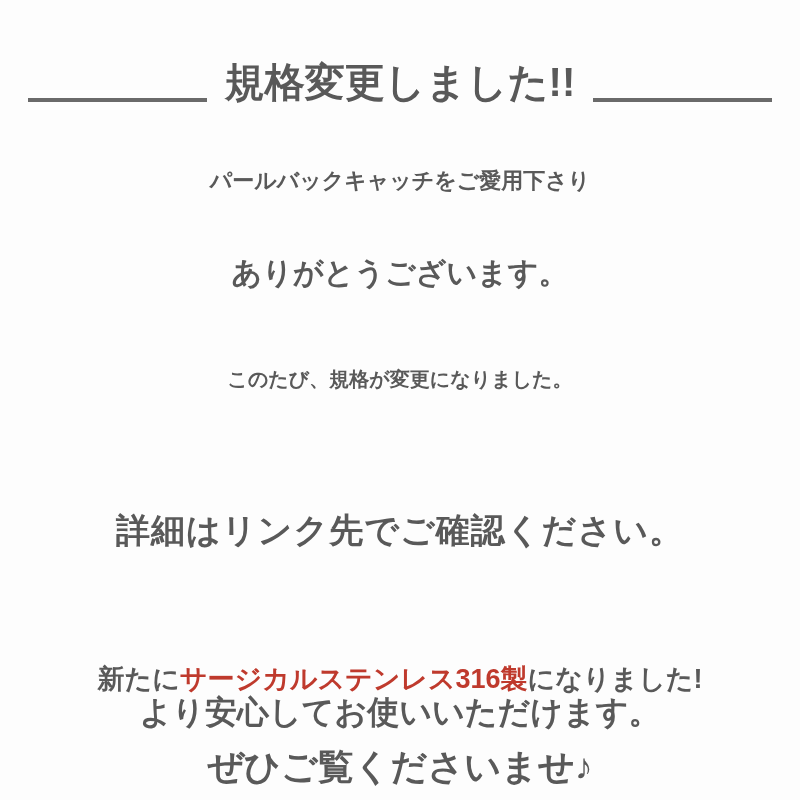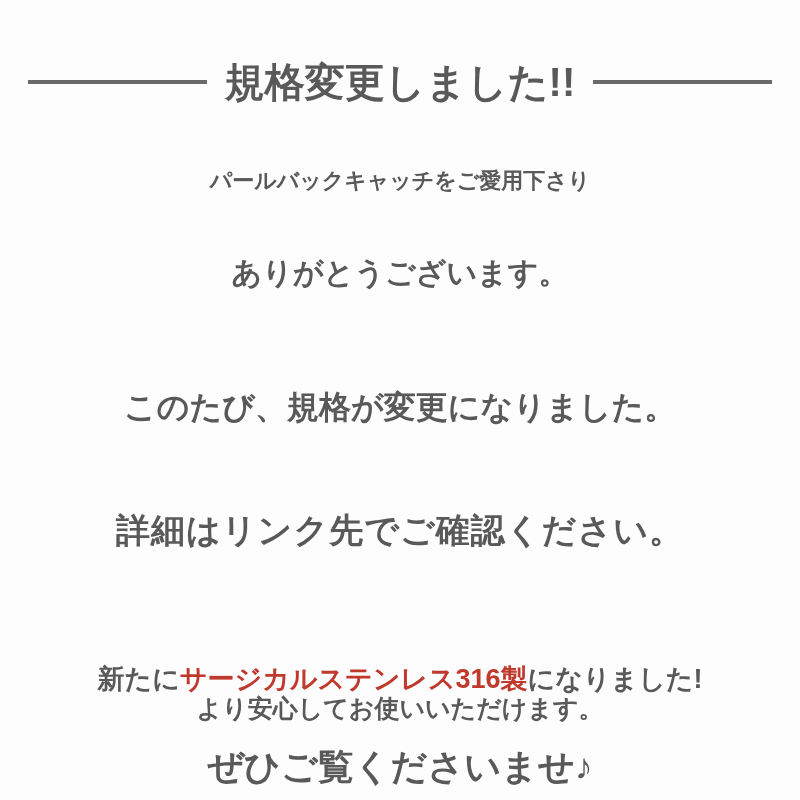--- a/index.html
+++ b/index.html
@@ -21,21 +21,21 @@
     margin: 0 auto;
     background: var(--background);
     overflow: hidden;
   }
   .title-row {
     position: absolute;
     top: 62px;
     left: 0;
     right: 0;
     display: flex;
-    align-items: center;
+    align-items: flex-end;
     gap: 18px;
     padding: 0 28px;
   }
   .rule {
     flex: 1;
     height: 4px;
     background: var(--divider-color);
   }
   .title {
     margin: 0;
@@ -51,29 +51,29 @@
     width: 100%;
     margin: 0;
     text-align: center;
     color: var(--text-color);
     font-weight: 700;
     line-height: 1.1;
     white-space: nowrap;
   }
   .greeting-1 { top: 169px; font-size: 22px; }
   .greeting-2 { top: 256px; font-size: 30px; }
-  .notice     { top: 390px; font-size: 32px; }
+  .notice     { top: 368px; font-size: 20px; }
   .highlight  {
     top: 512px;
     font-size: 34px;
     font-weight: 800;
     letter-spacing: 1px;
   }
   .details-1  { top: 637px; font-size: 27px; margin-top: 28px; }
-  .details-2  { top: 695px; font-size: 25px; }
+  .details-2  { top: 695px; font-size: 32px; }
   .details-3  { top: 747px; font-size: 36px; }
   .red { color: var(--accent-red); }
 </style>
 </head>
 <body>
 
 <div class="canvas">
 
   <header class="title-row">
     <span class="rule"></span>

